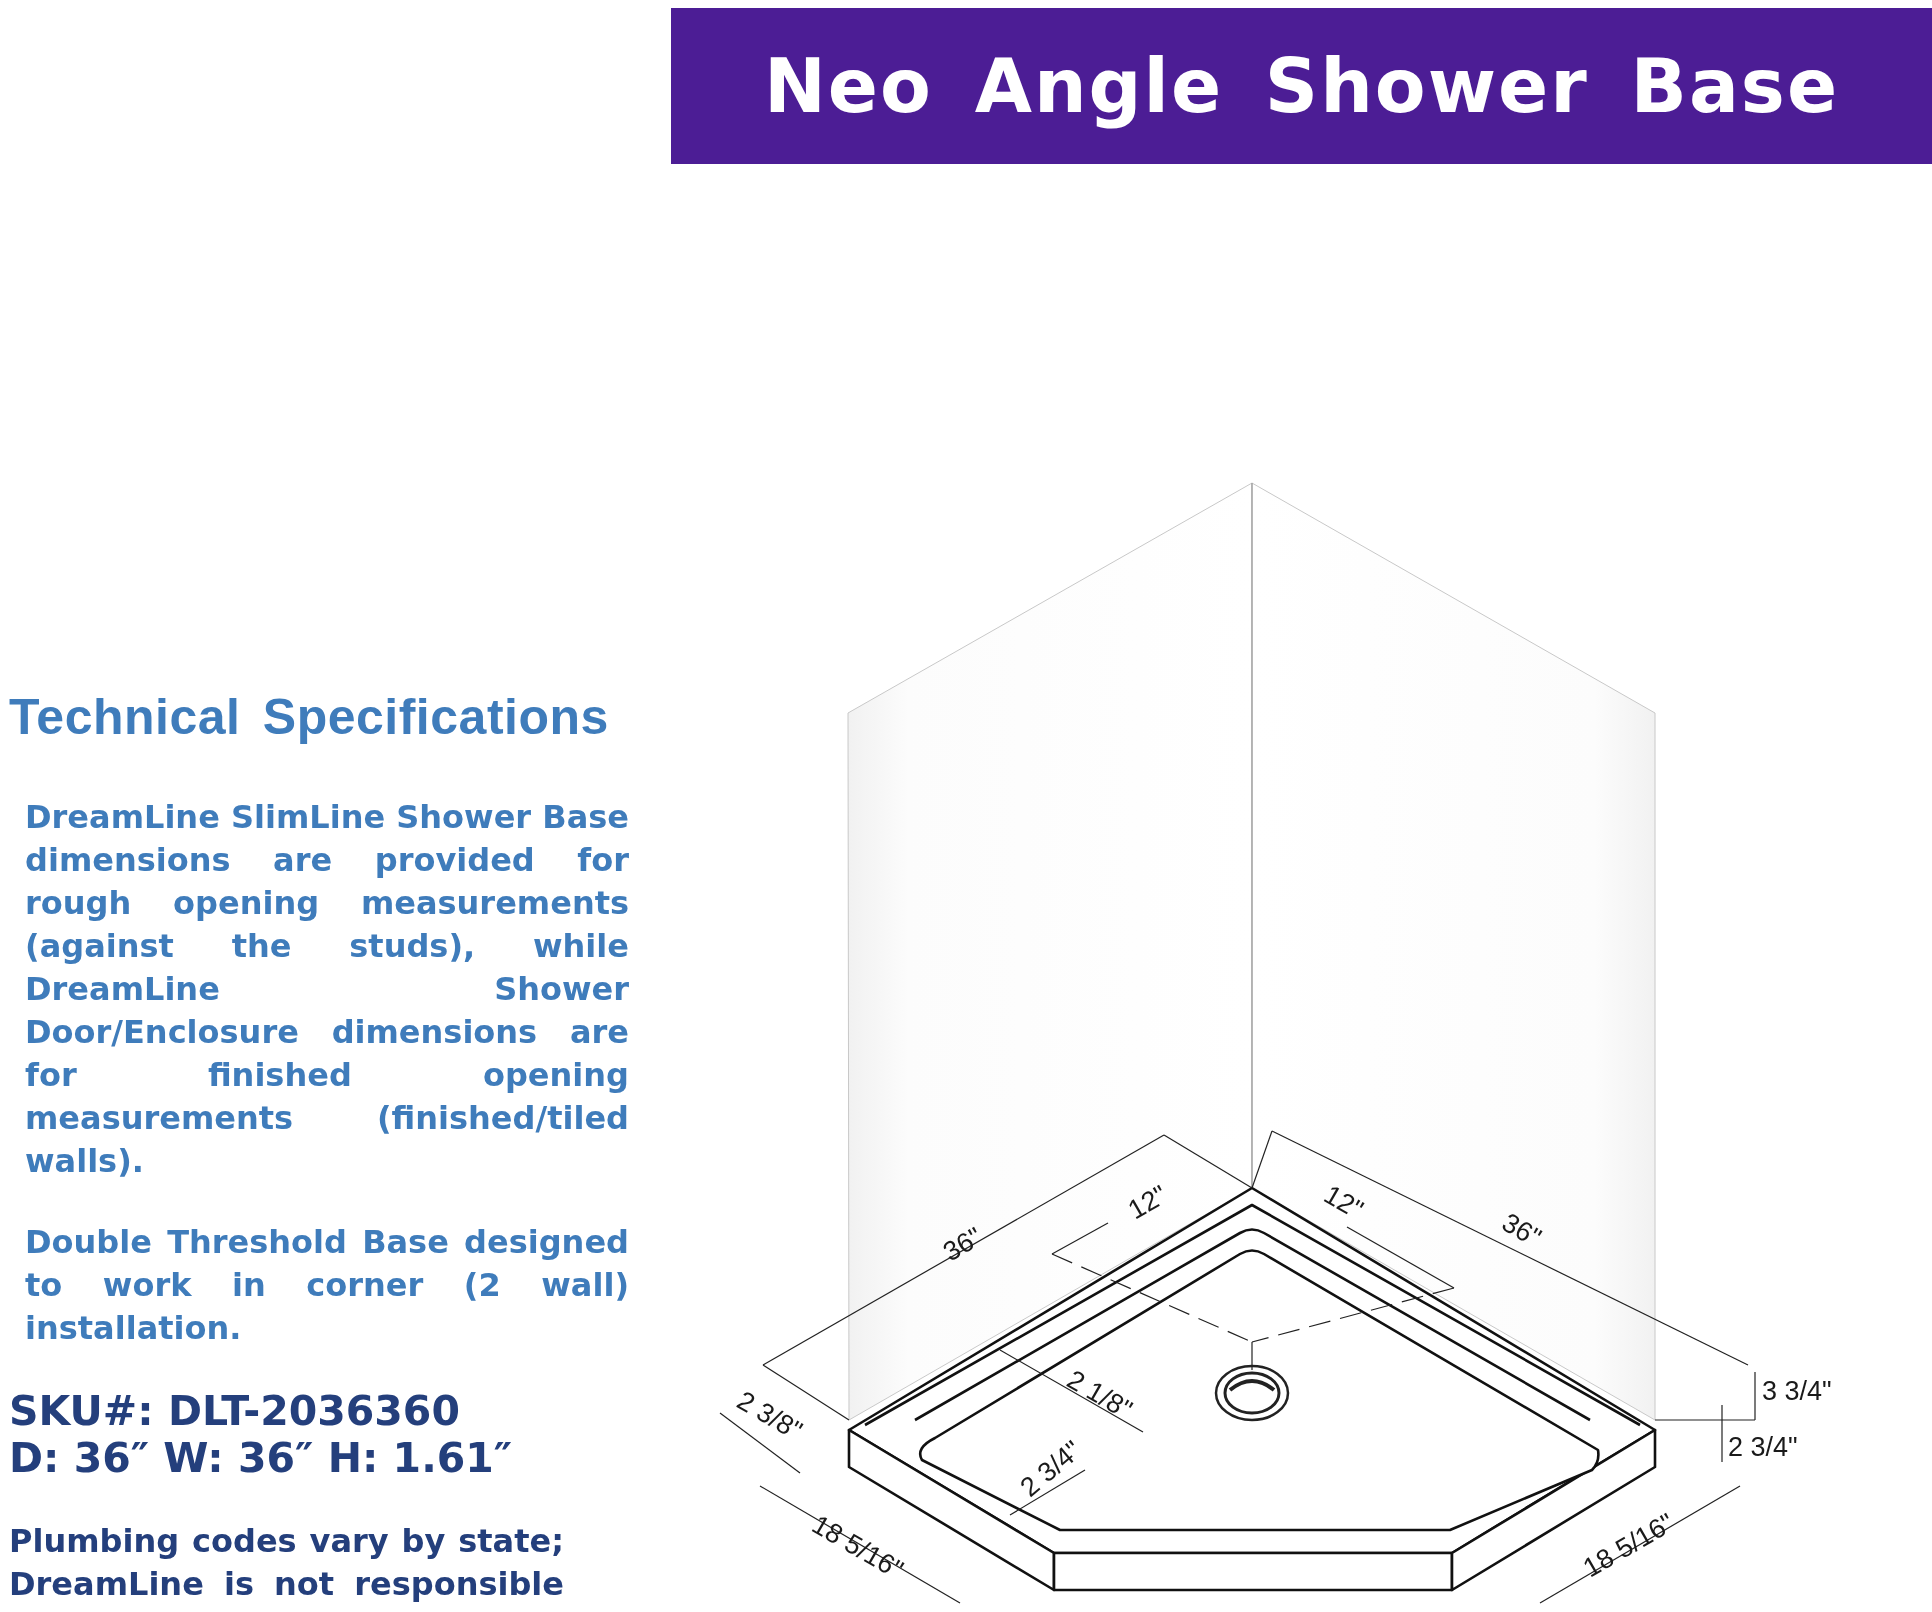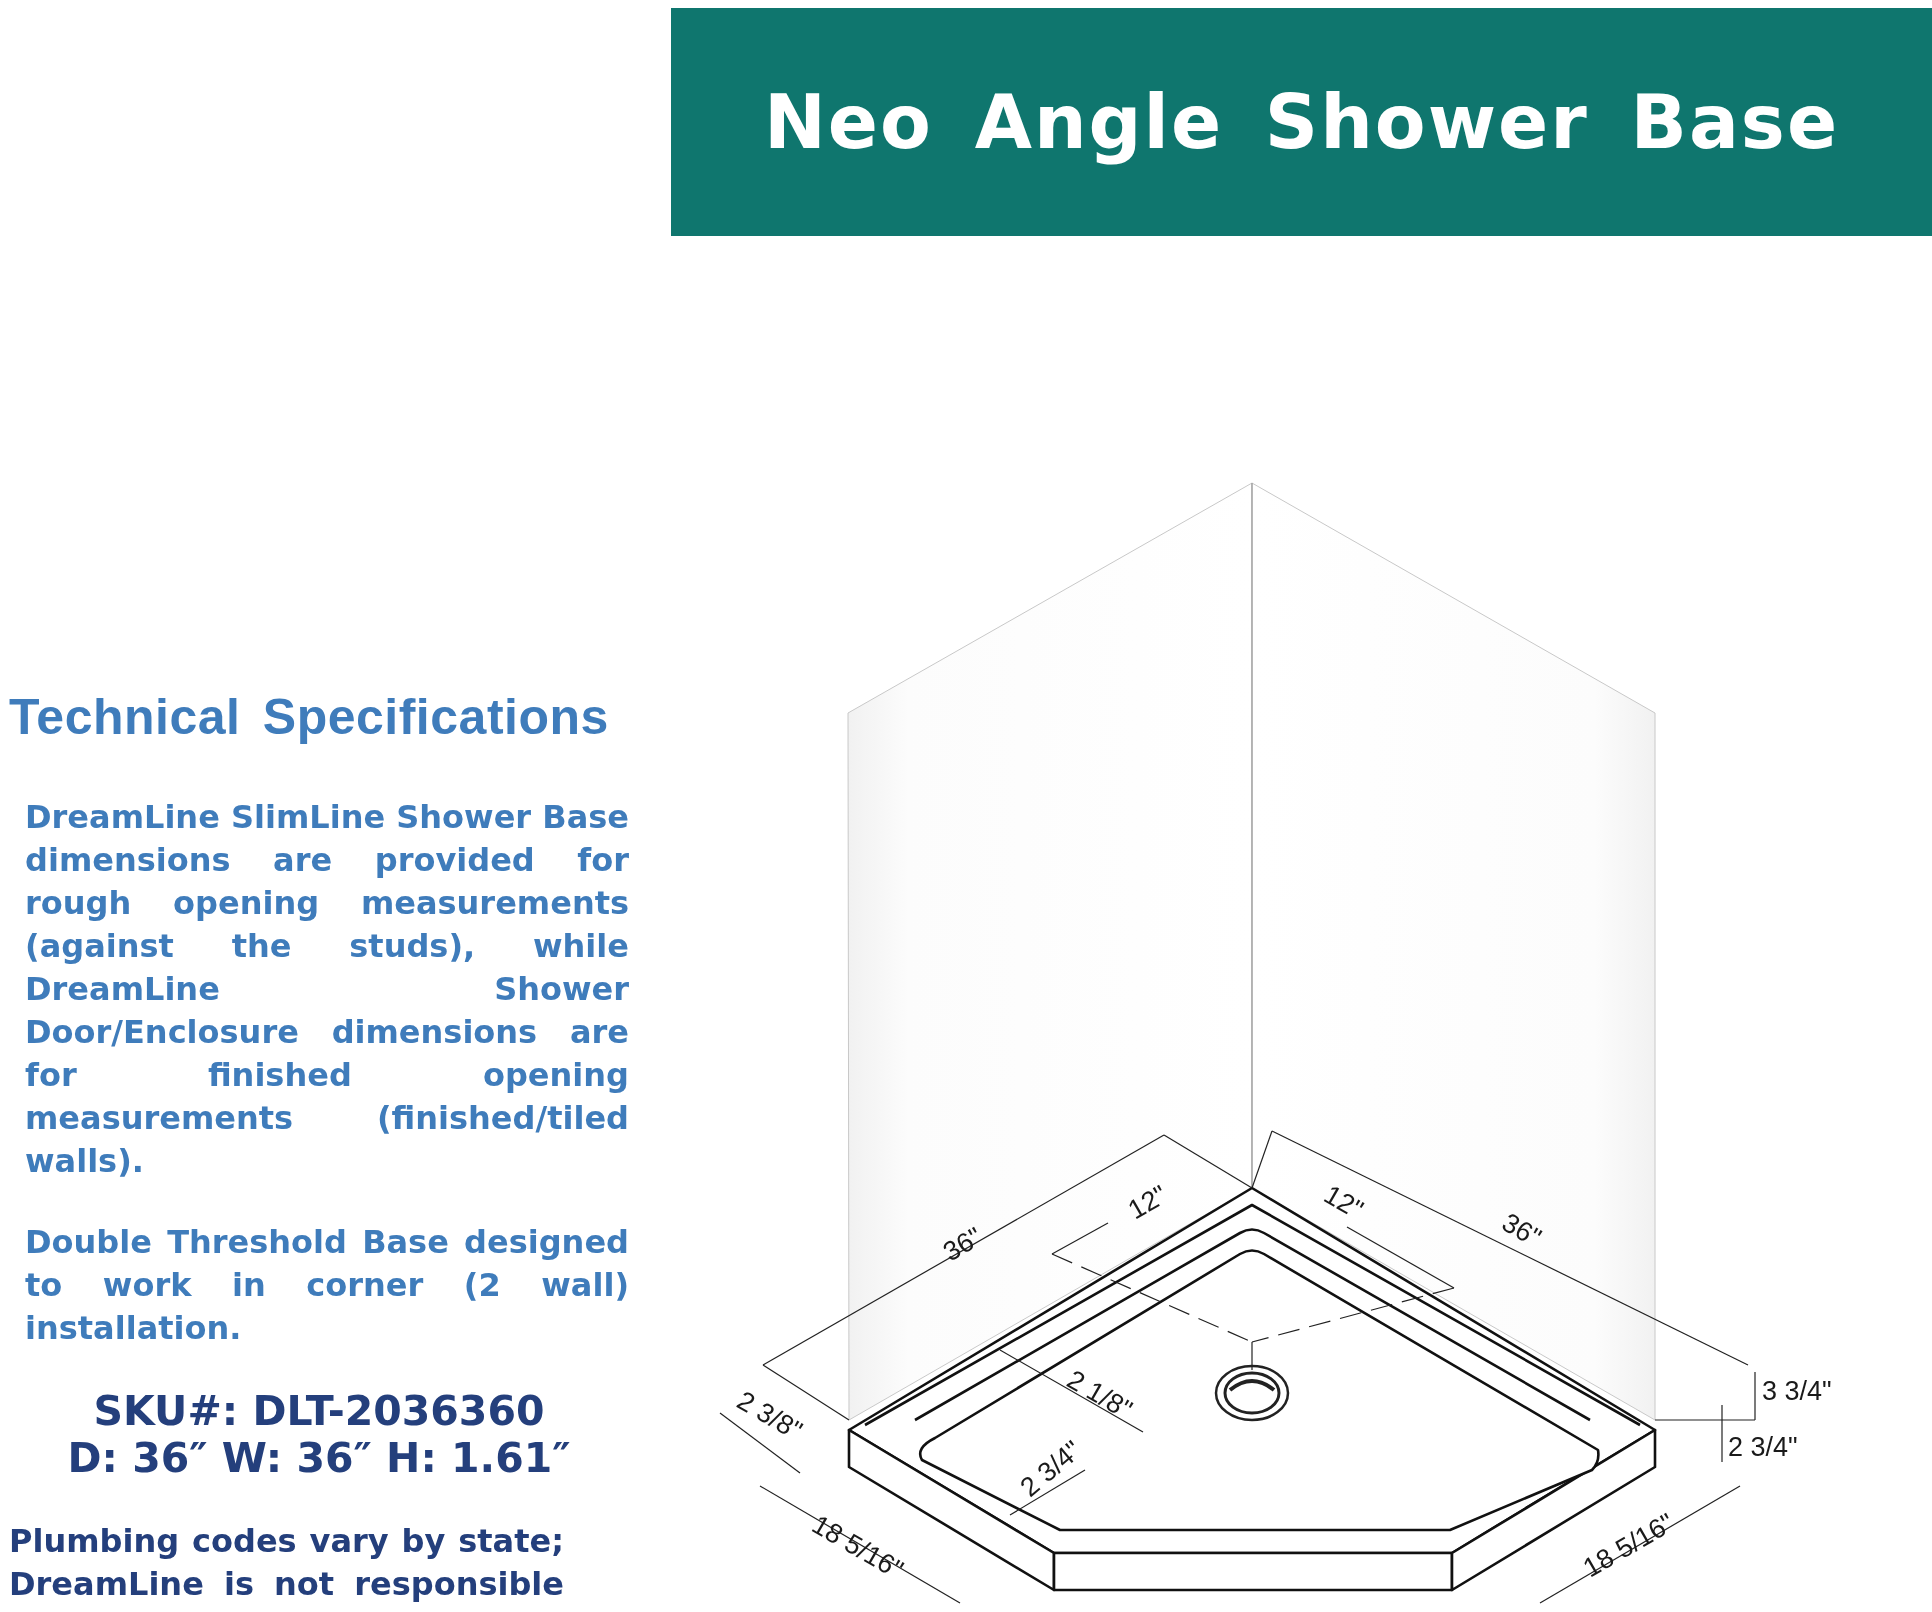--- a/index.html
+++ b/index.html
@@ -1,28 +1,28 @@
 <!DOCTYPE html>
 <html><head>
   <meta charset="utf-8">
   <style>
     html, body { margin: 0; padding: 0; background: #ffffff; }
     body { width: 1932px; height: 1612px; position: relative; overflow: hidden;
            font-family: "Liberation Sans", "DejaVu Sans", sans-serif; }
-    .banner { position: absolute; left: 671px; top: 8px; width: 1261px; height: 228px;
-              background: #0f766e; display: flex; align-items: center; justify-content: center; }
+    .banner { position: absolute; left: 671px; top: 8px; width: 1261px; height: 156px;
+              background: #4c1d95; display: flex; align-items: center; justify-content: center; }
     .banner-title { color: #ffffff; font-weight: bold; font-size: 74px; letter-spacing: 2px;
                     word-spacing: 14px; font-family: "DejaVu Sans", sans-serif; }
     .specs { position: absolute; left: 9px; top: 688px; width: 620px; }
     .spec-heading { color: #3f7cbb; font-weight: bold; font-size: 50px; margin: 0 0 50px 0;
                     letter-spacing: 0.5px; word-spacing: 8px; font-family: Liberation Sans, sans-serif; }
     .spec-para { color: #3f7cbb; font-weight: bold; font-size: 32px; line-height: 43px;
                  text-align: justify; margin: 0 0 38px 16px; font-family: "DejaVu Sans", sans-serif; }
     .spec-sku { color: #243f7c; font-weight: bold; font-size: 41px; line-height: 47px;
-                margin: 0 0 38px 0; font-family: "DejaVu Sans", sans-serif; text-align: center; }
+                margin: 0 0 38px 0; font-family: "DejaVu Sans", sans-serif; }
     .spec-note { color: #243f7c; font-weight: bold; font-size: 32px; line-height: 43px;
                  text-align: justify; width: 555px; margin: 0; font-family: "DejaVu Sans", sans-serif; }
     .diagram { position: absolute; left: 0; top: 0; width: 1932px; height: 1612px; }
     .dim-label { font-family: "Liberation Sans", "DejaVu Sans", sans-serif; font-size: 27px; fill: #1a1a1a; }
   </style>
 </head>
 <body>
 
 <div class="banner">
   <span class="banner-title">Neo Angle Shower Base</span>

